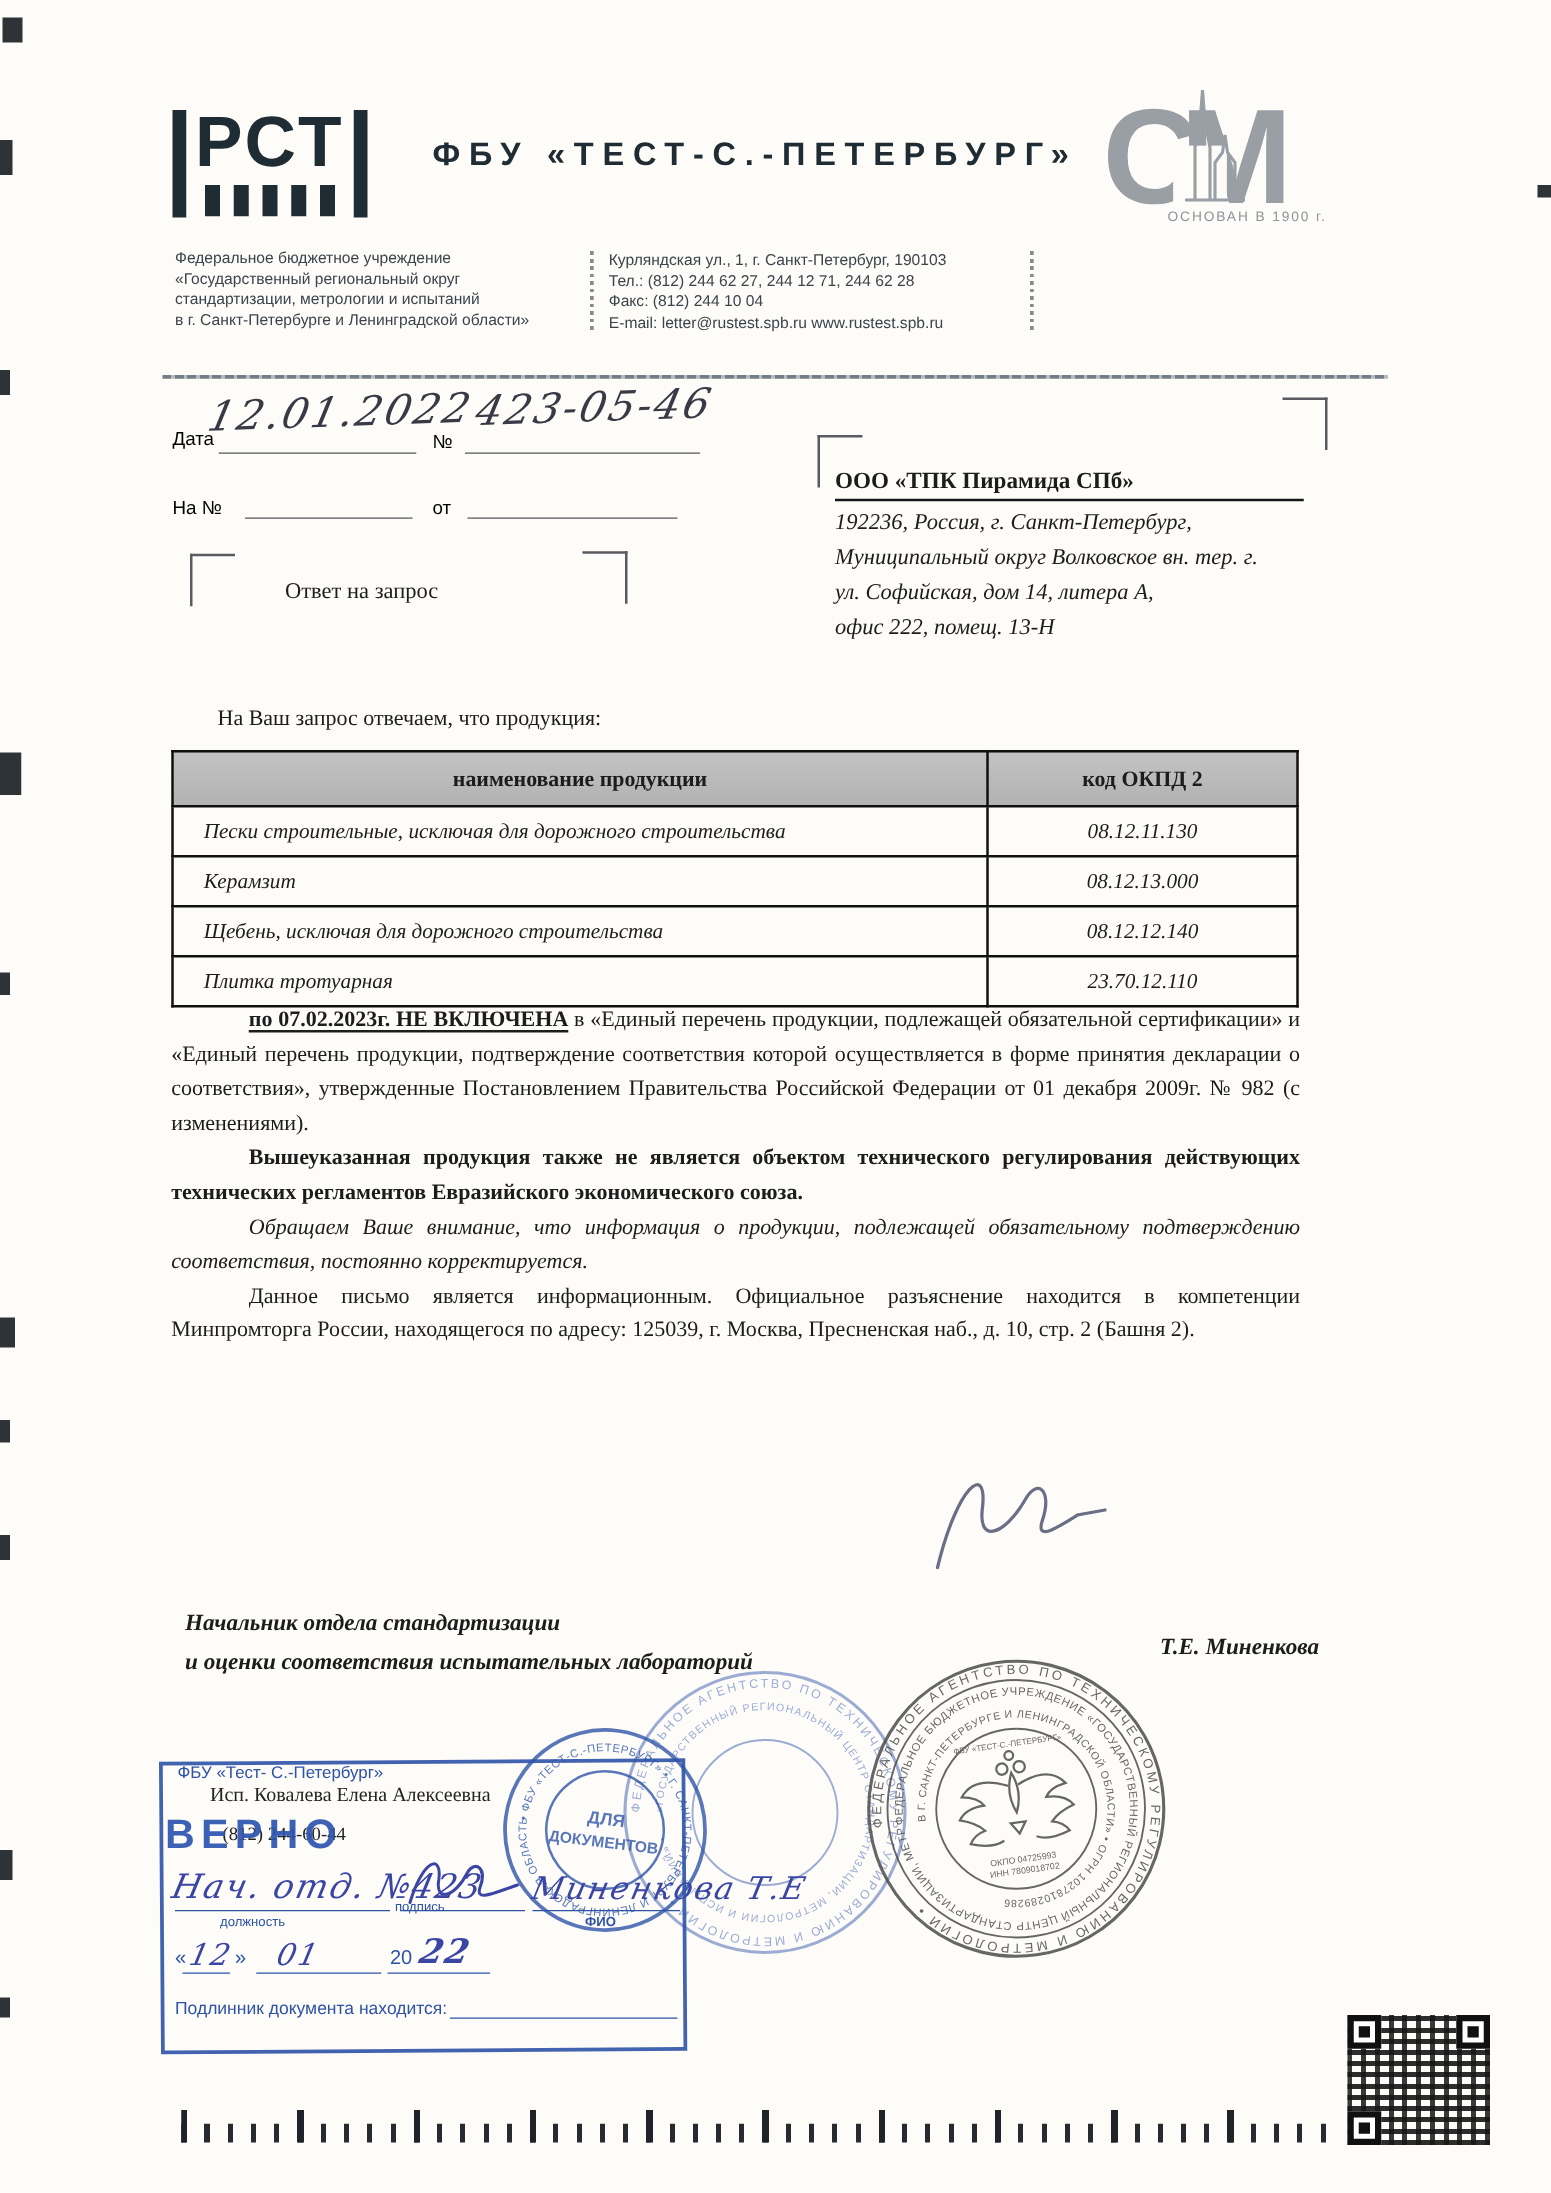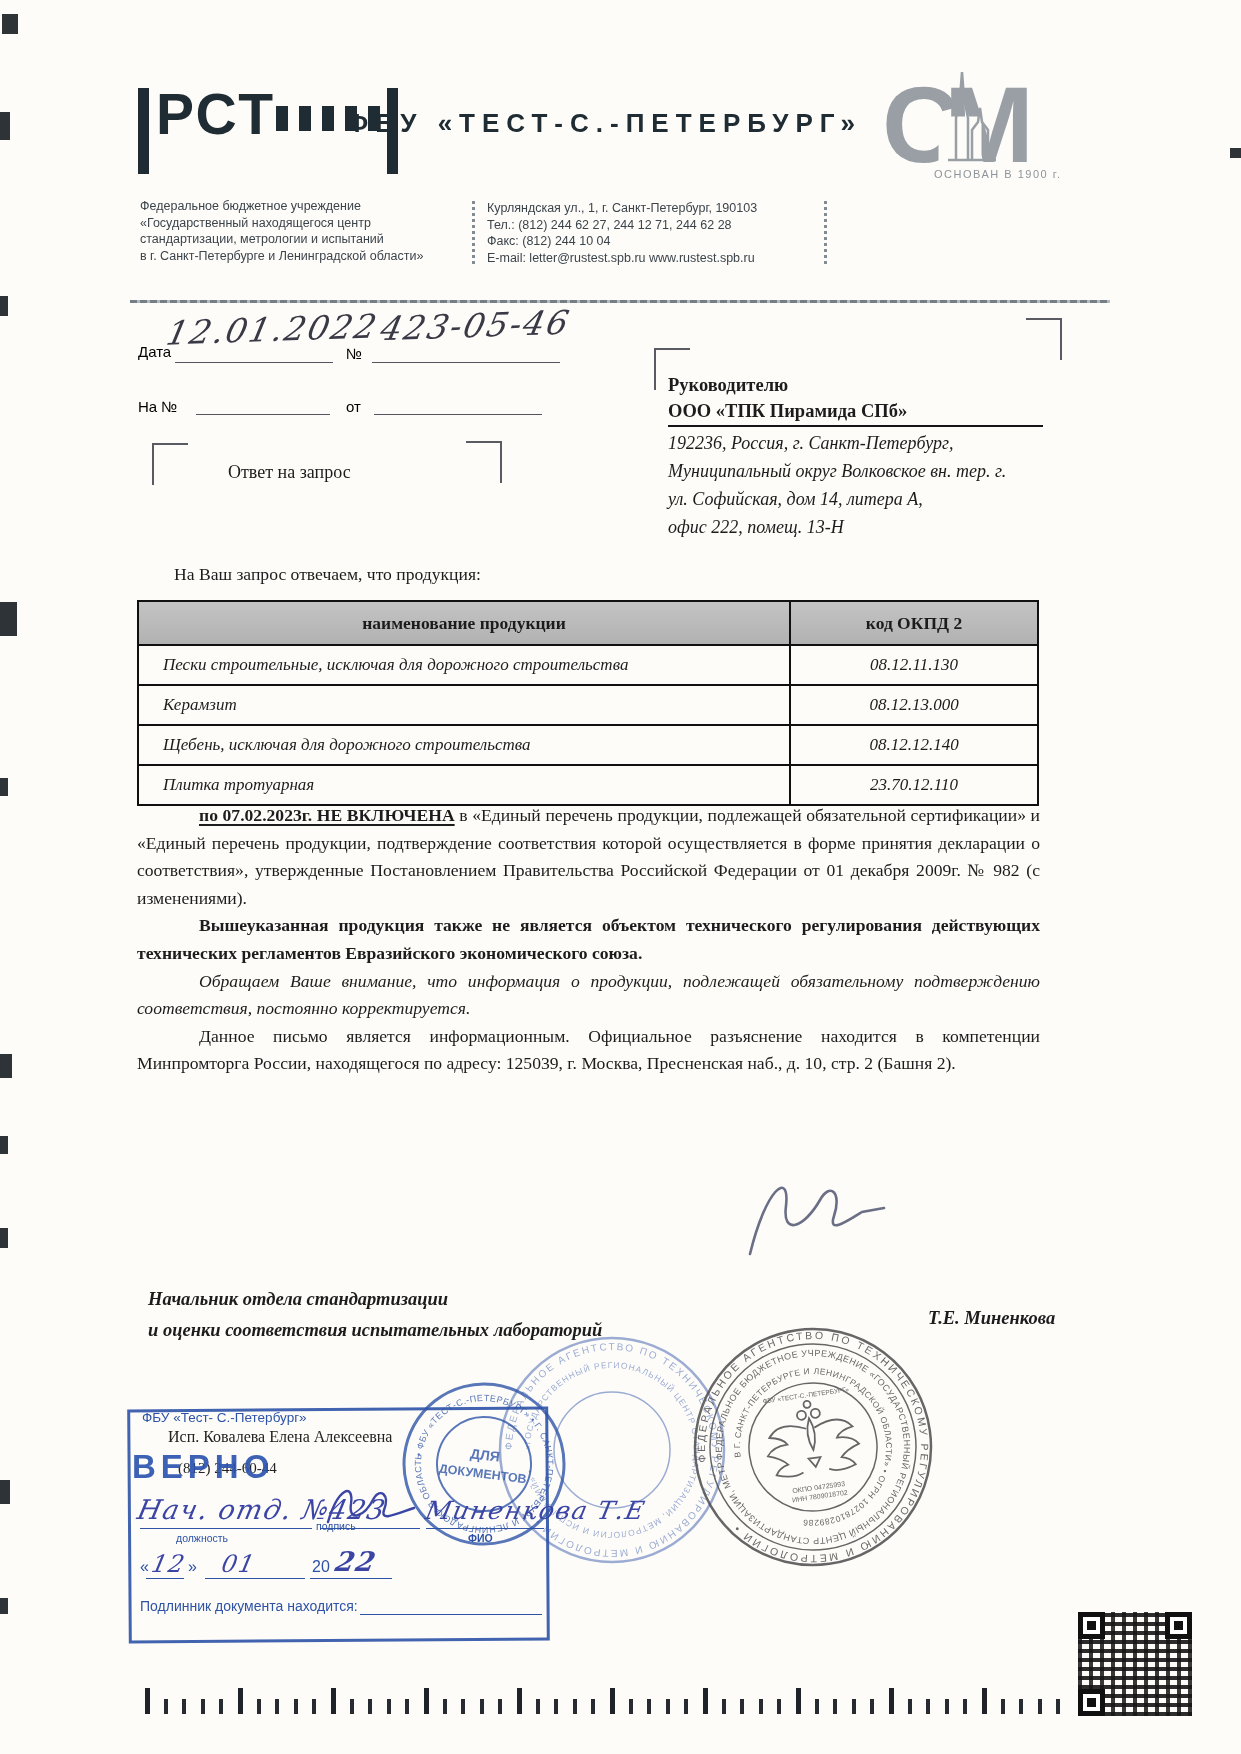--- a/index.html
+++ b/index.html
@@ -2,21 +2,21 @@
 <html><head>
 <meta charset="utf-8">
 <style>
   html,body{margin:0;padding:0;background:#ffffff;}
   .page{position:relative;width:1241px;height:1754px;background:#fdfcf9;overflow:hidden;
         font-family:"Liberation Serif",serif;color:#1c1c1c;}
   .abs{position:absolute;}
   
   .rst{display:flex;align-items:flex-start;}
   .rst .tallbar{width:11px;height:86px;background:#202c33;}
-  .rst .mid{margin:0 7px;display:flex;flex-direction:row;align-items:center;}
+  .rst .mid{margin:0 7px;display:flex;flex-direction:column;align-items:center;}
   .rst-txt{font-family:"Liberation Sans",sans-serif;font-weight:800;font-size:57px;line-height:52px;
            letter-spacing:3px;color:#202c33;}
   .bar-row{display:flex;gap:11px;margin-top:8px;}
   .bar-row i{display:block;width:12px;height:25px;background:#202c33;}
   .org-title{font-family:"Liberation Sans",sans-serif;font-weight:800;font-size:26px;
              letter-spacing:7px;color:#202c33;white-space:nowrap;}
   .founded{font-family:"Liberation Sans",sans-serif;font-size:11px;letter-spacing:1.5px;color:#8d949a;}
   .hcol{font-family:"Liberation Sans",sans-serif;font-size:12.5px;line-height:16.5px;color:#3c444b;}
   .vsep{width:3px;height:66px;background:repeating-linear-gradient(0deg,#848c93 0 3px,transparent 3px 6px);}
   .hrule{height:3px;background:repeating-linear-gradient(90deg,#737e86 0 7px,#b3bac0 7px 10px);}
@@ -110,21 +110,21 @@
     <g stroke="#999fa5" stroke-width="2.5" fill="none">
       <path d="M74 100 V58 L78 38 L80 12 L82 38 L86 58 V100"></path>
       <path d="M90 100 V70 L96 62 L98 48 L100 62 L106 70 V100"></path>
       <path d="M66 100 h48"></path>
     </g>
   </svg>
   <div class="abs founded" style="left:934px;top:168px">ОСНОВАН В 1900 г.</div>
 
   <div class="abs hcol" style="left:140px;top:198px;width:335px">
     <div>Федеральное бюджетное учреждение</div>
-    <div>«Государственный находящегося центр</div>
+    <div>«Государственный региональный округ</div>
     <div>стандартизации, метрологии и испытаний</div>
     <div>в г. Санкт-Петербурге и Ленинградской области»</div>
   </div>
   <div class="abs vsep" style="left:472px;top:198px"></div>
   <div class="abs hcol" style="left:487px;top:200px;width:330px">
     <div>Курляндская ул., 1, г. Санкт-Петербург, 190103</div>
     <div>Тел.:  (812)  244 62 27, 244 12 71, 244 62 28</div>
     <div>Факс:  (812)  244 10 04</div>
     <div>E-mail:  letter@rustest.spb.ru   www.rustest.spb.ru</div>
   </div>
@@ -143,21 +143,20 @@
   <div class="abs ul" style="left:196px;top:384px;width:134px;height:30px"></div>
   <div class="abs flabel" style="left:346px;top:398px">от</div>
   <div class="abs ul" style="left:374px;top:384px;width:168px;height:30px"></div>
 
   <div class="abs crn crn-tl" style="left:152px;top:443px"></div>
   <div class="abs crn crn-tr" style="left:466px;top:441px"></div>
   <div class="abs crn crn-tl" style="left:654px;top:348px"></div>
   <div class="abs crn crn-tr" style="left:1026px;top:318px"></div>
 
   <div class="abs" style="left:668px;top:372px;width:390px">
-    <div class="rec-b">Руководителю</div>
     <div class="rec-b rec-u">ООО  «ТПК Пирамида СПб»</div>
     <div class="rec-i" style="margin-top:2px">192236, Россия, г. Санкт-Петербург,</div>
     <div class="rec-i">Муниципальный округ Волковское вн. тер. г.</div>
     <div class="rec-i">ул. Софийская, дом 14, литера А,</div>
     <div class="rec-i">офис 222, помещ. 13-Н</div>
   </div>
 
   <div class="abs" style="left:228px;top:462px;font-size:18px">Ответ на запрос</div>
 
   <div class="abs" style="left:174px;top:564px;font-size:17.6px">На Ваш запрос отвечаем, что продукция:</div>

